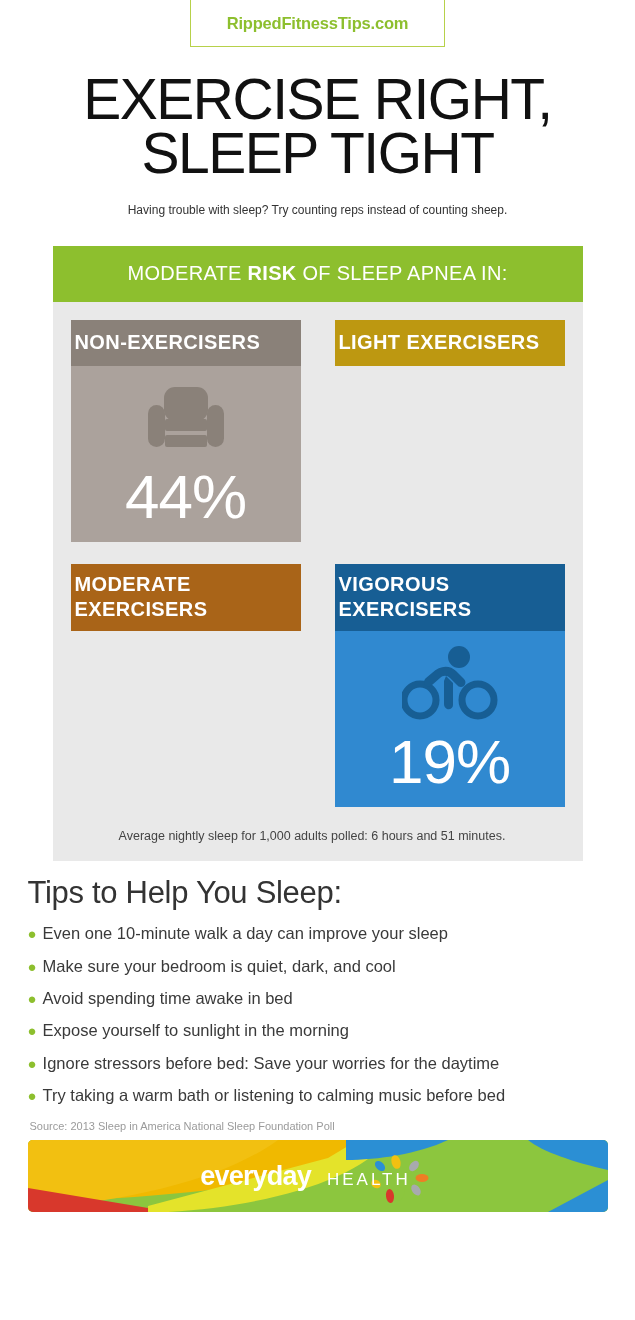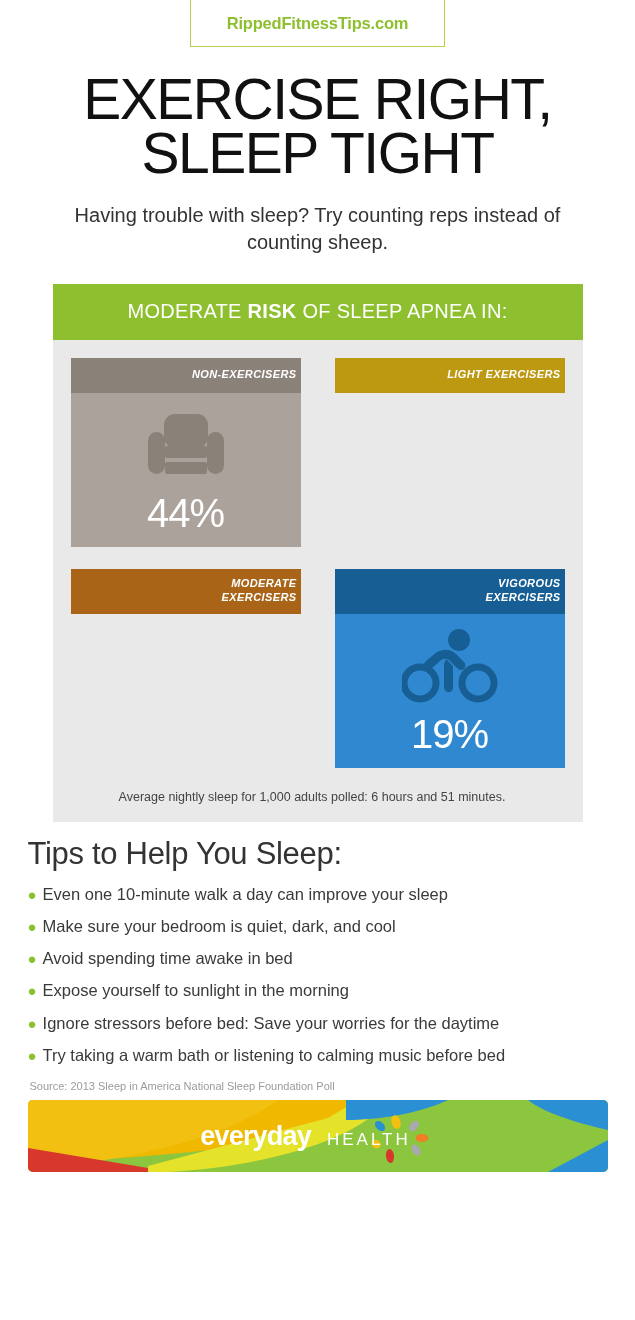--- a/index.html
+++ b/index.html
@@ -47,21 +47,21 @@
     line-height: 0.95;
     letter-spacing: -1.5px;
     color: #111111;
     margin: 25px 0 0 0;
     padding: 0 10px;
   }
   .title .line2 { display: block; }
 
   .subtitle {
     text-align: center;
-    font-size: 20px;
+    font-size: 12px;
     line-height: 1.35;
     color: #333333;
     margin: 22px auto 0 auto;
     width: 500px;
   }
 
   
   .panel {
     width: 530px;
     margin: 28px auto 0 auto;
@@ -89,49 +89,48 @@
   }
   .card {
     width: 230px;
     margin-bottom: 22px;
     display: flex;
     flex-direction: column;
     box-sizing: border-box;
   }
   .card-head {
     color: #ffffff;
-    text-align: right;
+    text-align: left;
     font-weight: bold;
-    font-size: 11px;
+    font-size: 20px;
     letter-spacing: 0.4px;
     line-height: 1.25;
     padding: 10px 4px 11px 4px;
     box-sizing: border-box;
-    font-style: italic;
   }
   .card-head.two-line { padding: 8px 4px 9px 4px; }
   .card-body {
     flex: 1;
     position: relative;
     display: flex;
     flex-direction: column;
     align-items: center;
     justify-content: flex-start;
     box-sizing: border-box;
   }
   .card-icon {
     height: 92px;
     display: flex;
     align-items: center;
     justify-content: center;
     margin-top: 6px;
   }
   .card-pct {
     color: #ffffff;
-    font-size: 40px;
+    font-size: 62px;
     line-height: 1;
     font-weight: normal;
     letter-spacing: -1px;
     margin-top: 2px;
     margin-bottom: 14px;
   }
 
   
   .theme-gray   .card-head { background: #8a8179; }
   .theme-gray   .card-body { background: #aba29c; }

